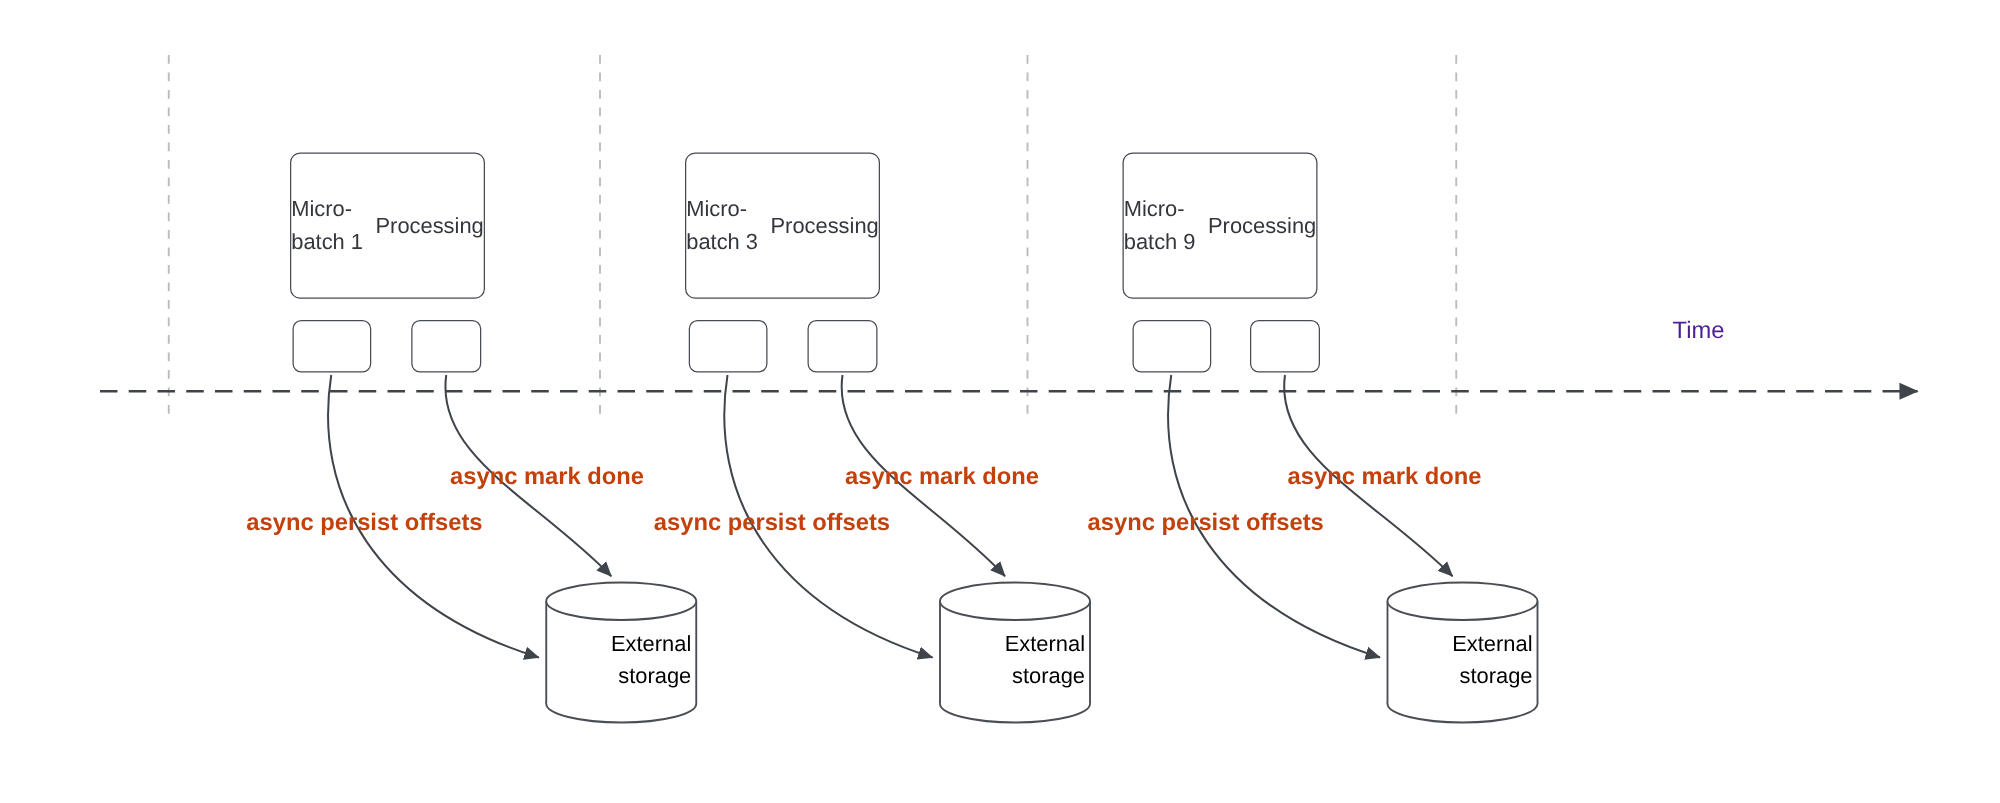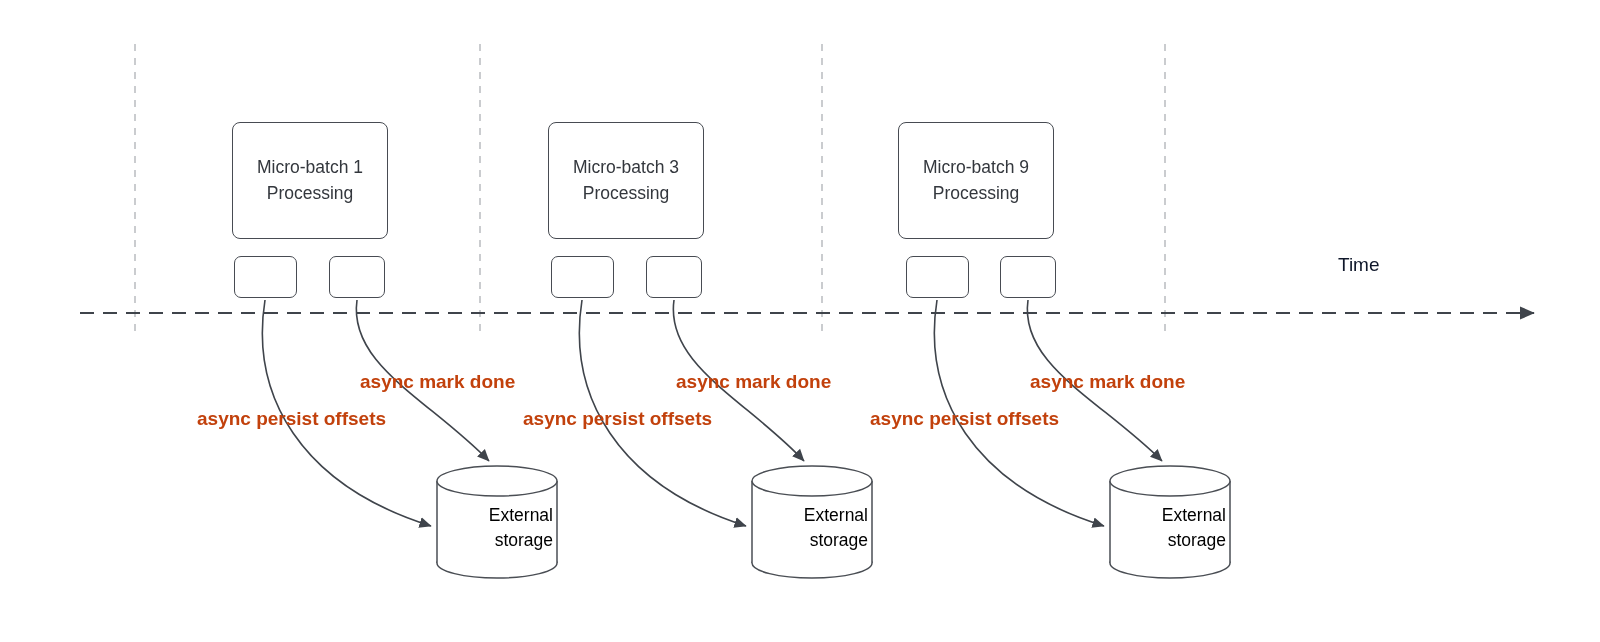--- a/index.html
+++ b/index.html
@@ -15,21 +15,21 @@
 
   .mb-box {
     position: absolute;
     top: 122px;
     width: 156px;
     height: 117px;
     border: 1.5px solid #474b52;
     border-radius: 8px;
     background: #ffffff;
     display: flex;
-    flex-direction: column;
+    flex-direction: row;
     align-items: center;
     justify-content: center;
     font-size: 17.5px;
     line-height: 1.45;
     color: #33373d;
     box-sizing: border-box;
   }
   .sq {
     position: absolute;
     top: 256px;
@@ -55,21 +55,21 @@
     text-align: right;
     font-size: 17.5px;
     line-height: 1.42;
     color: #000000;
   }
   .time-lbl {
     position: absolute;
     left: 1338px;
     top: 254px;
     font-size: 19px;
-    color: #0f172a;
+    color: #4c1d95;
   }
 </style>
 </head>
 <body>
 
 <div class="canvas">
 
   <svg class="layer" width="1600" height="642" viewBox="0 0 1600 642">
     <defs>
       <marker id="ah" viewBox="0 0 10 10" refX="8.5" refY="5" markerWidth="8.5" markerHeight="8.5" orient="auto">

